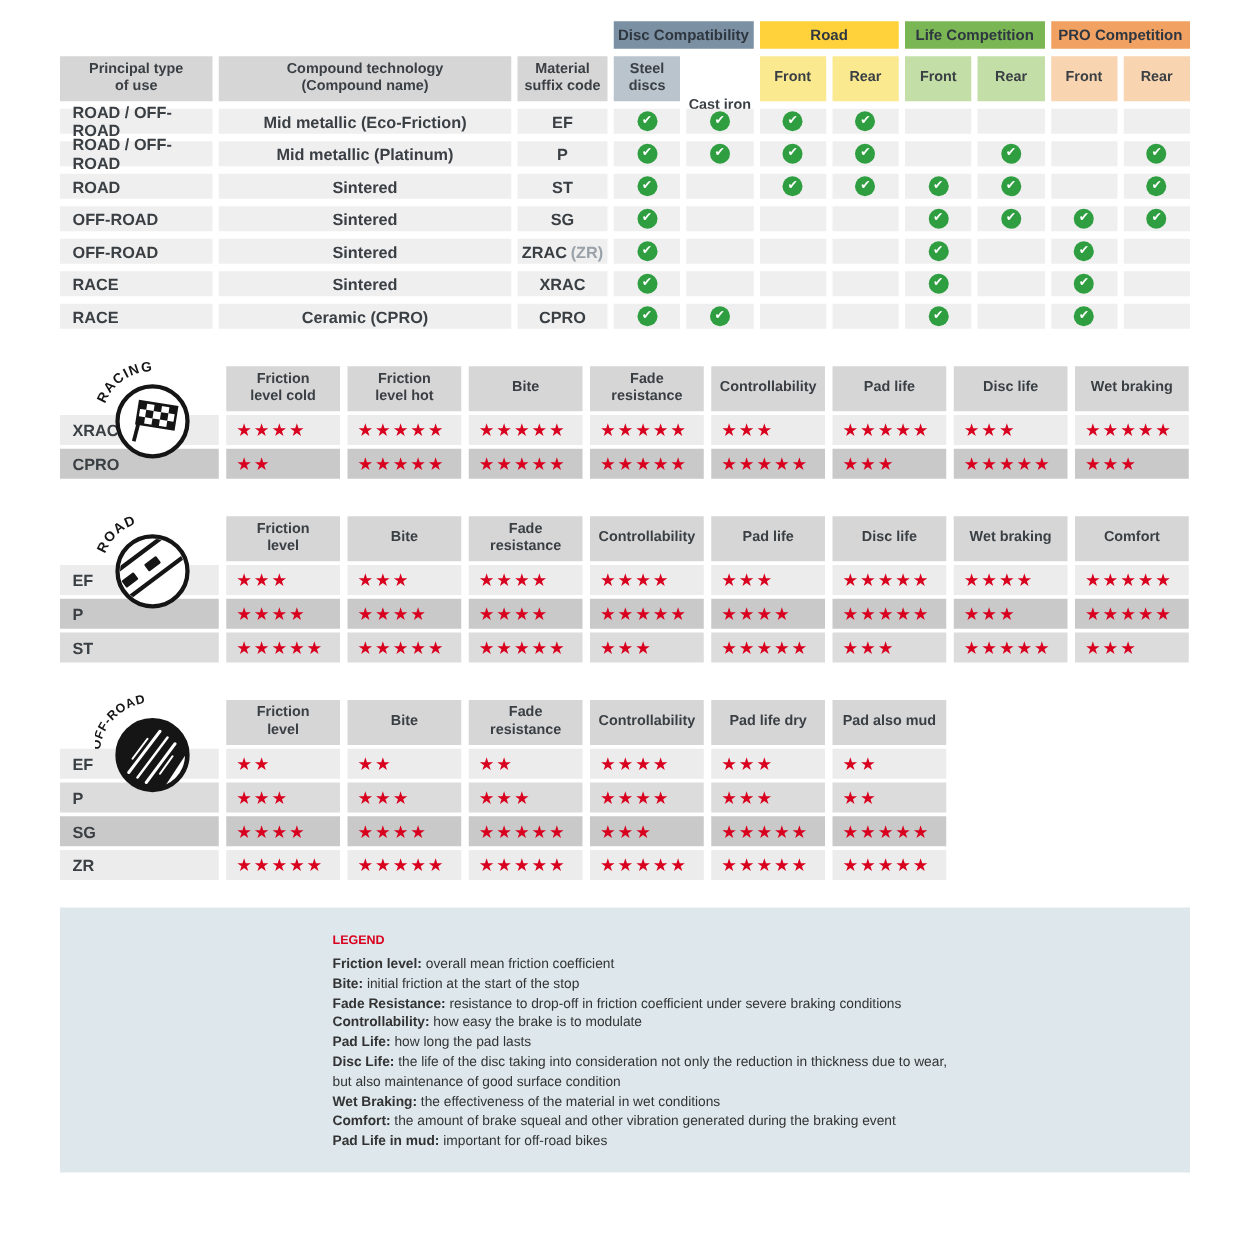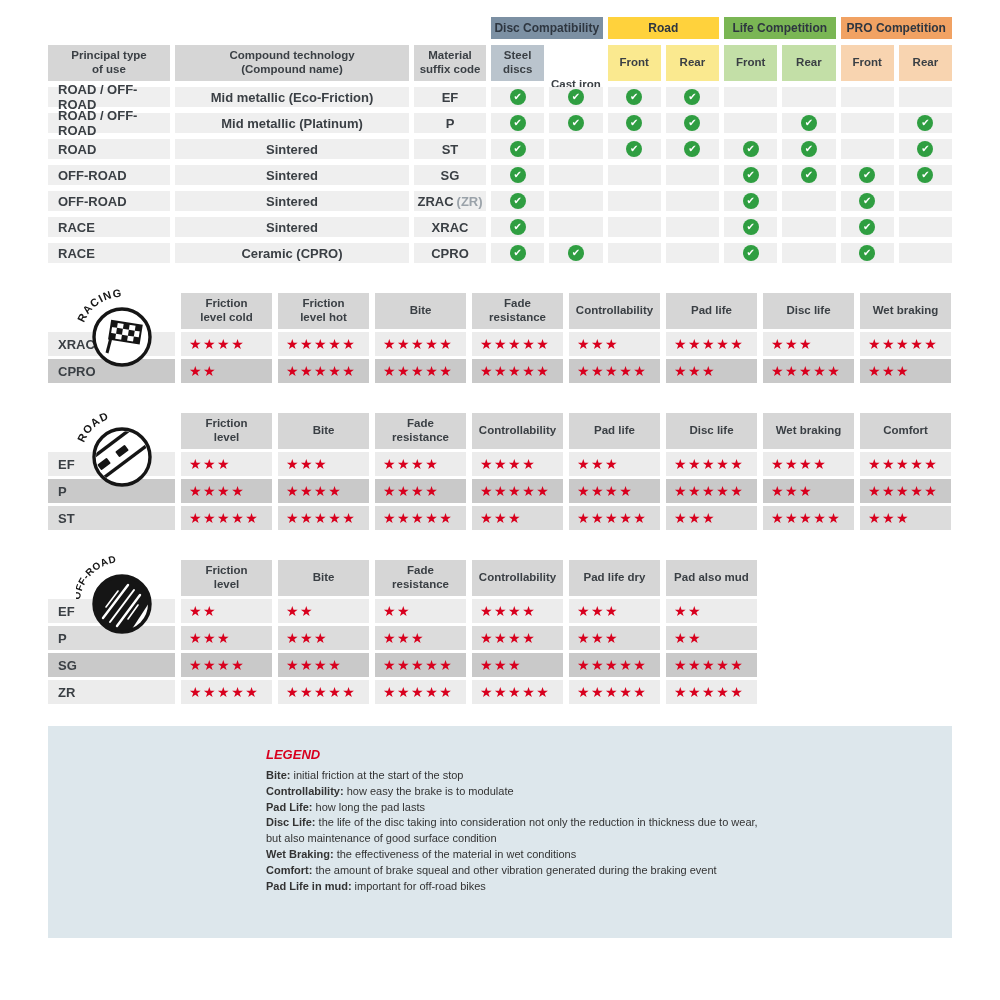--- a/index.html
+++ b/index.html
@@ -53,21 +53,21 @@
   .star-cell{display:flex;align-items:center;padding-left:8px;overflow:hidden;}
   .stars{color:var(--star-red);font-size:14px;letter-spacing:1.5px;line-height:1;white-space:nowrap;}
   #section-racing{margin-top:14px;}
   #section-road{margin-top:18px;}
   #section-offroad{margin-top:14px;}
   
   .legend{
     margin-top:22px;width:904px;height:212px;background:var(--legend-bg);
     padding:21px 20px 0 218px;
   }
-  .legend h3{margin:0 0 6px;color:var(--star-red);font-size:13px;font-weight:700;font-style:italic;}
+  .legend h3{margin:0 0 6px;color:var(--star-red);font-size:10px;font-weight:700;}
   .legend p{margin:0;font-size:11px;line-height:15.8px;font-weight:400;color:#333;}
   .legend b{font-weight:700;}
   svg text{font-family:"Liberation Sans","DejaVu Sans",sans-serif;}
 </style>
 </head>
 <body>
 
 <div>
 
   <div class="compat-grid" id="compat-grid" style="grid-template-rows: 22px 36px repeat(7, 20px);">
@@ -541,21 +541,23 @@
         </div>
         <div class="star-cell" style="background: rgb(236, 236, 236);">
           <span class="stars">★★★★★</span>
         </div>
       </div>
   </section>
 
   <section class="legend">
     <h3>LEGEND</h3>
     <div id="legend-entries">
+        <p><b>Friction level:</b> overall mean friction coefficient</p>
         <p><b>Bite:</b> initial friction at the start of the stop</p>
+        <p><b>Fade Resistance:</b> resistance to drop-off in friction coefficient under severe braking conditions</p>
         <p><b>Controllability:</b> how easy the brake is to modulate</p>
         <p><b>Pad Life:</b> how long the pad lasts</p>
         <p><b>Disc Life:</b> the life of the disc taking into consideration not only the reduction in thickness due to wear,</p>
         <p>but also maintenance of good surface condition</p>
         <p><b>Wet Braking:</b> the effectiveness of the material in wet conditions</p>
         <p><b>Comfort:</b> the amount of brake squeal and other vibration generated during the braking event</p>
         <p><b>Pad Life in mud:</b> important for off-road bikes</p>
       </div>
   </section>
 

